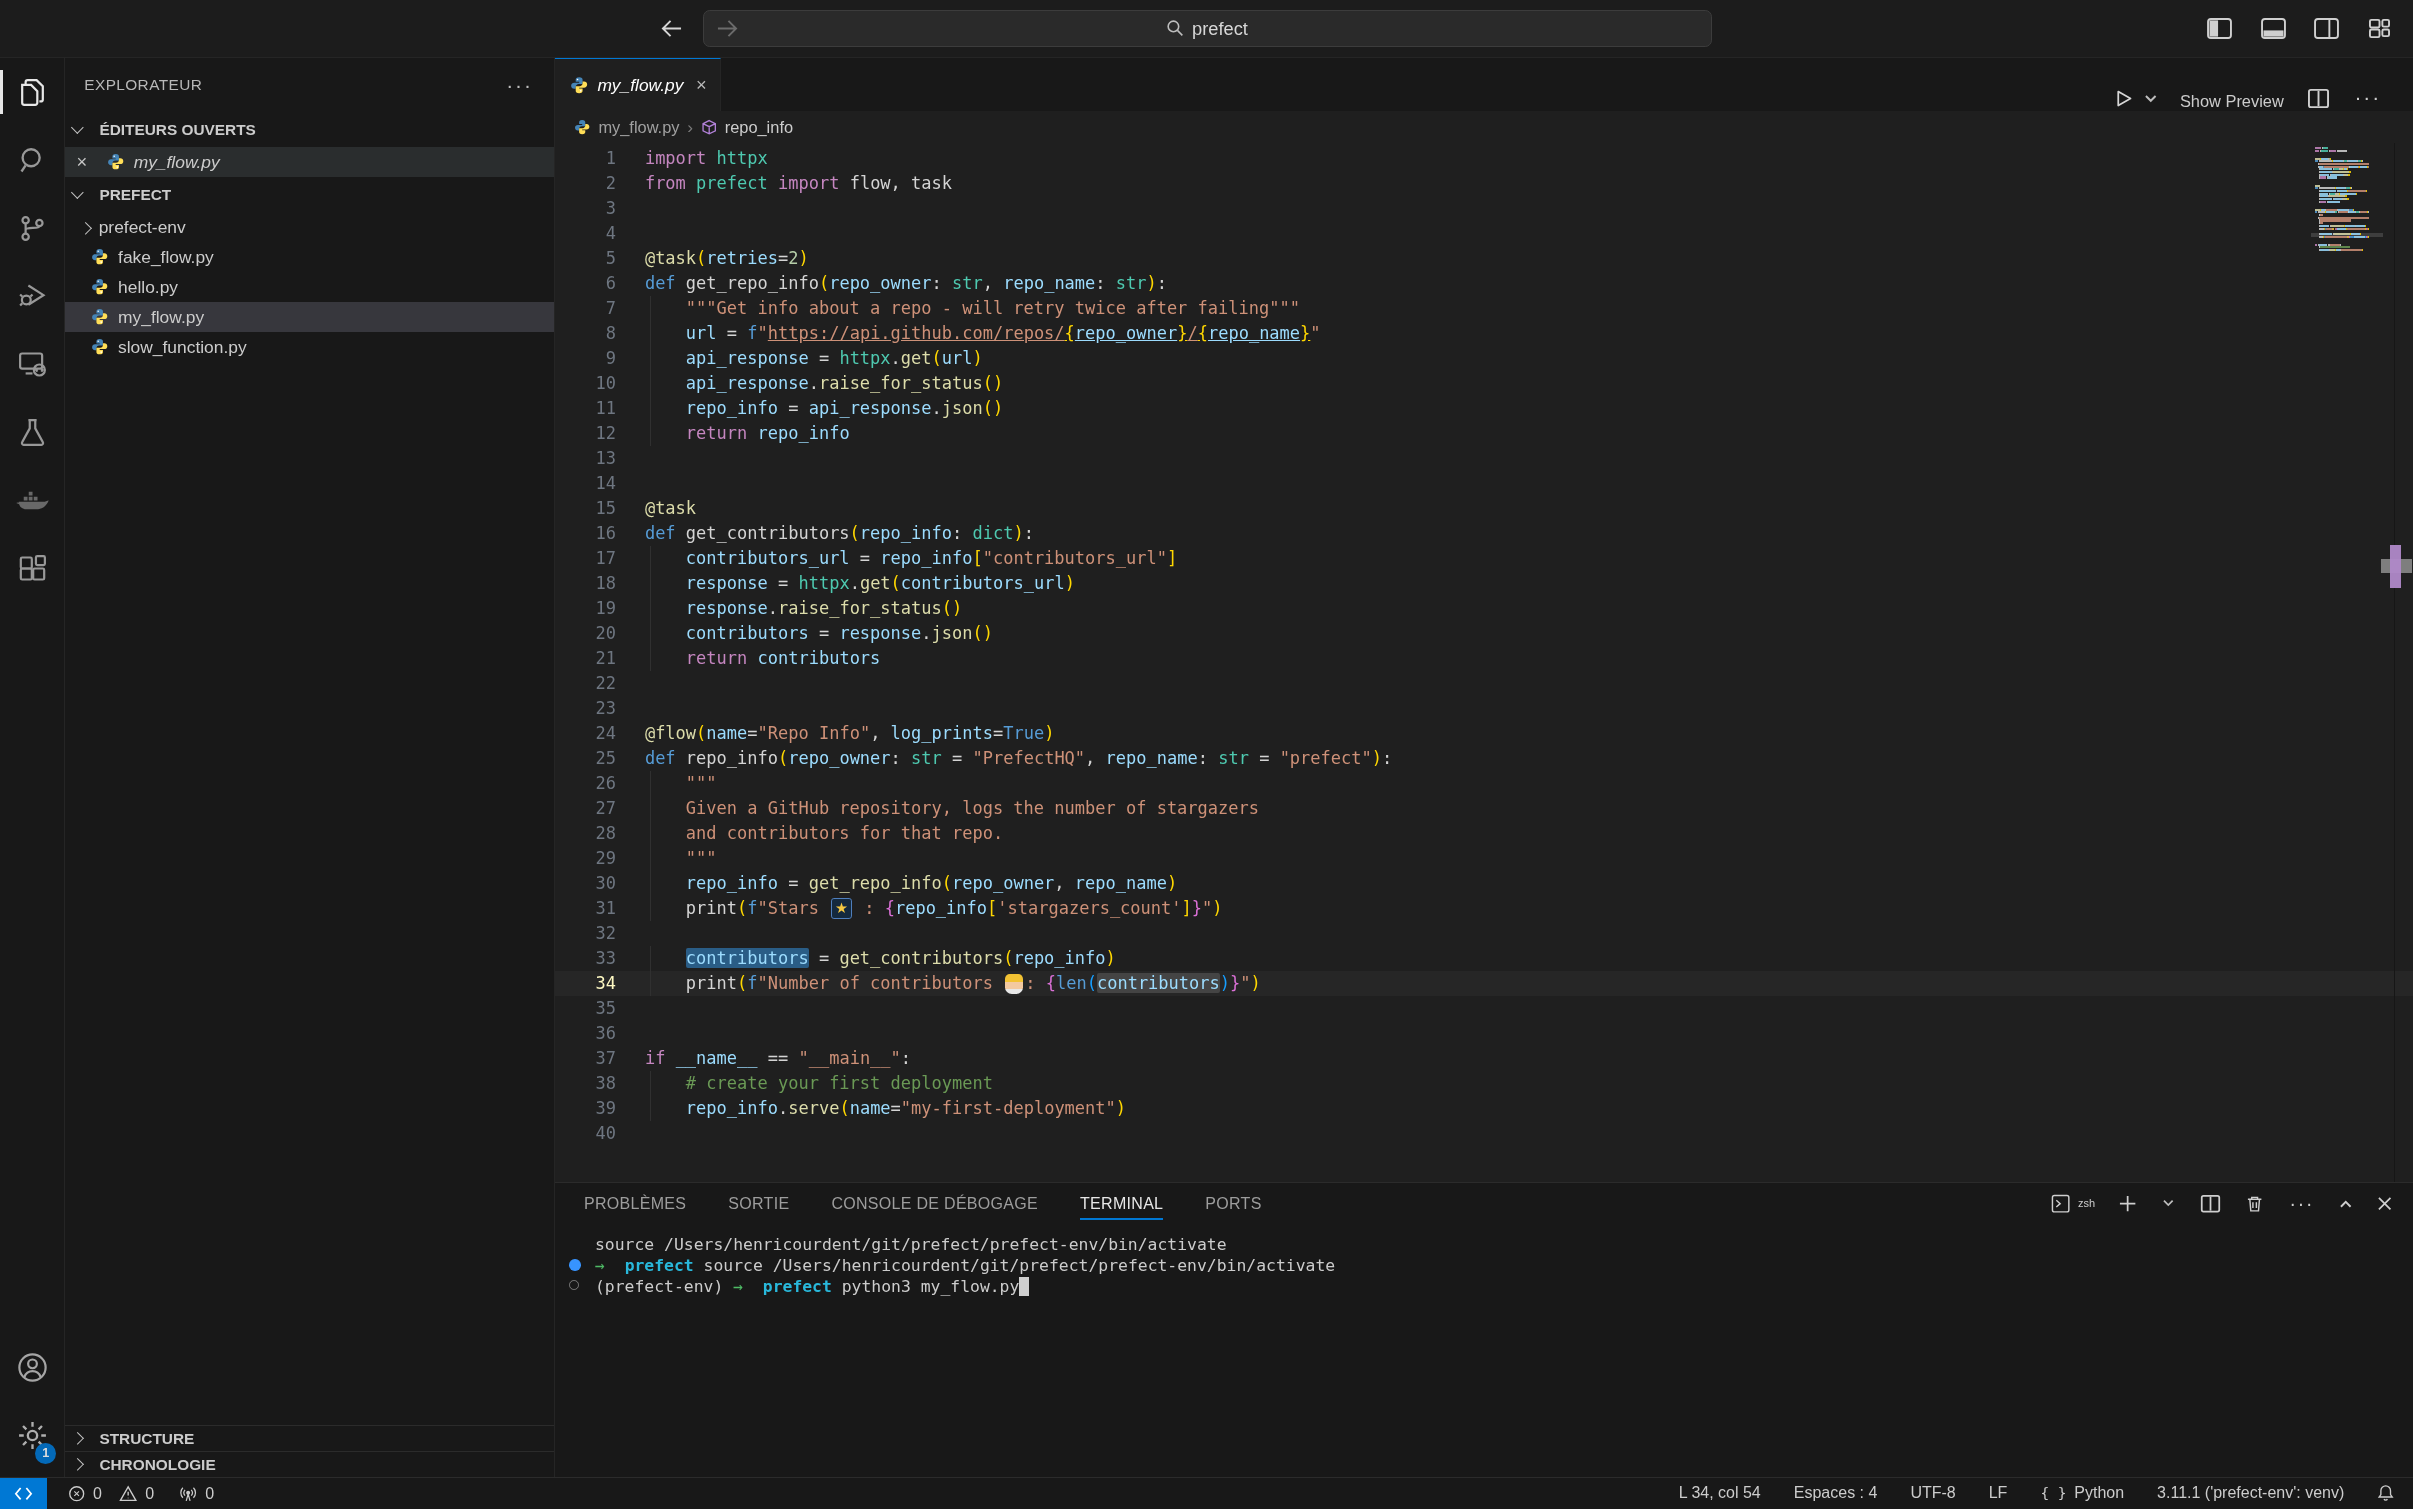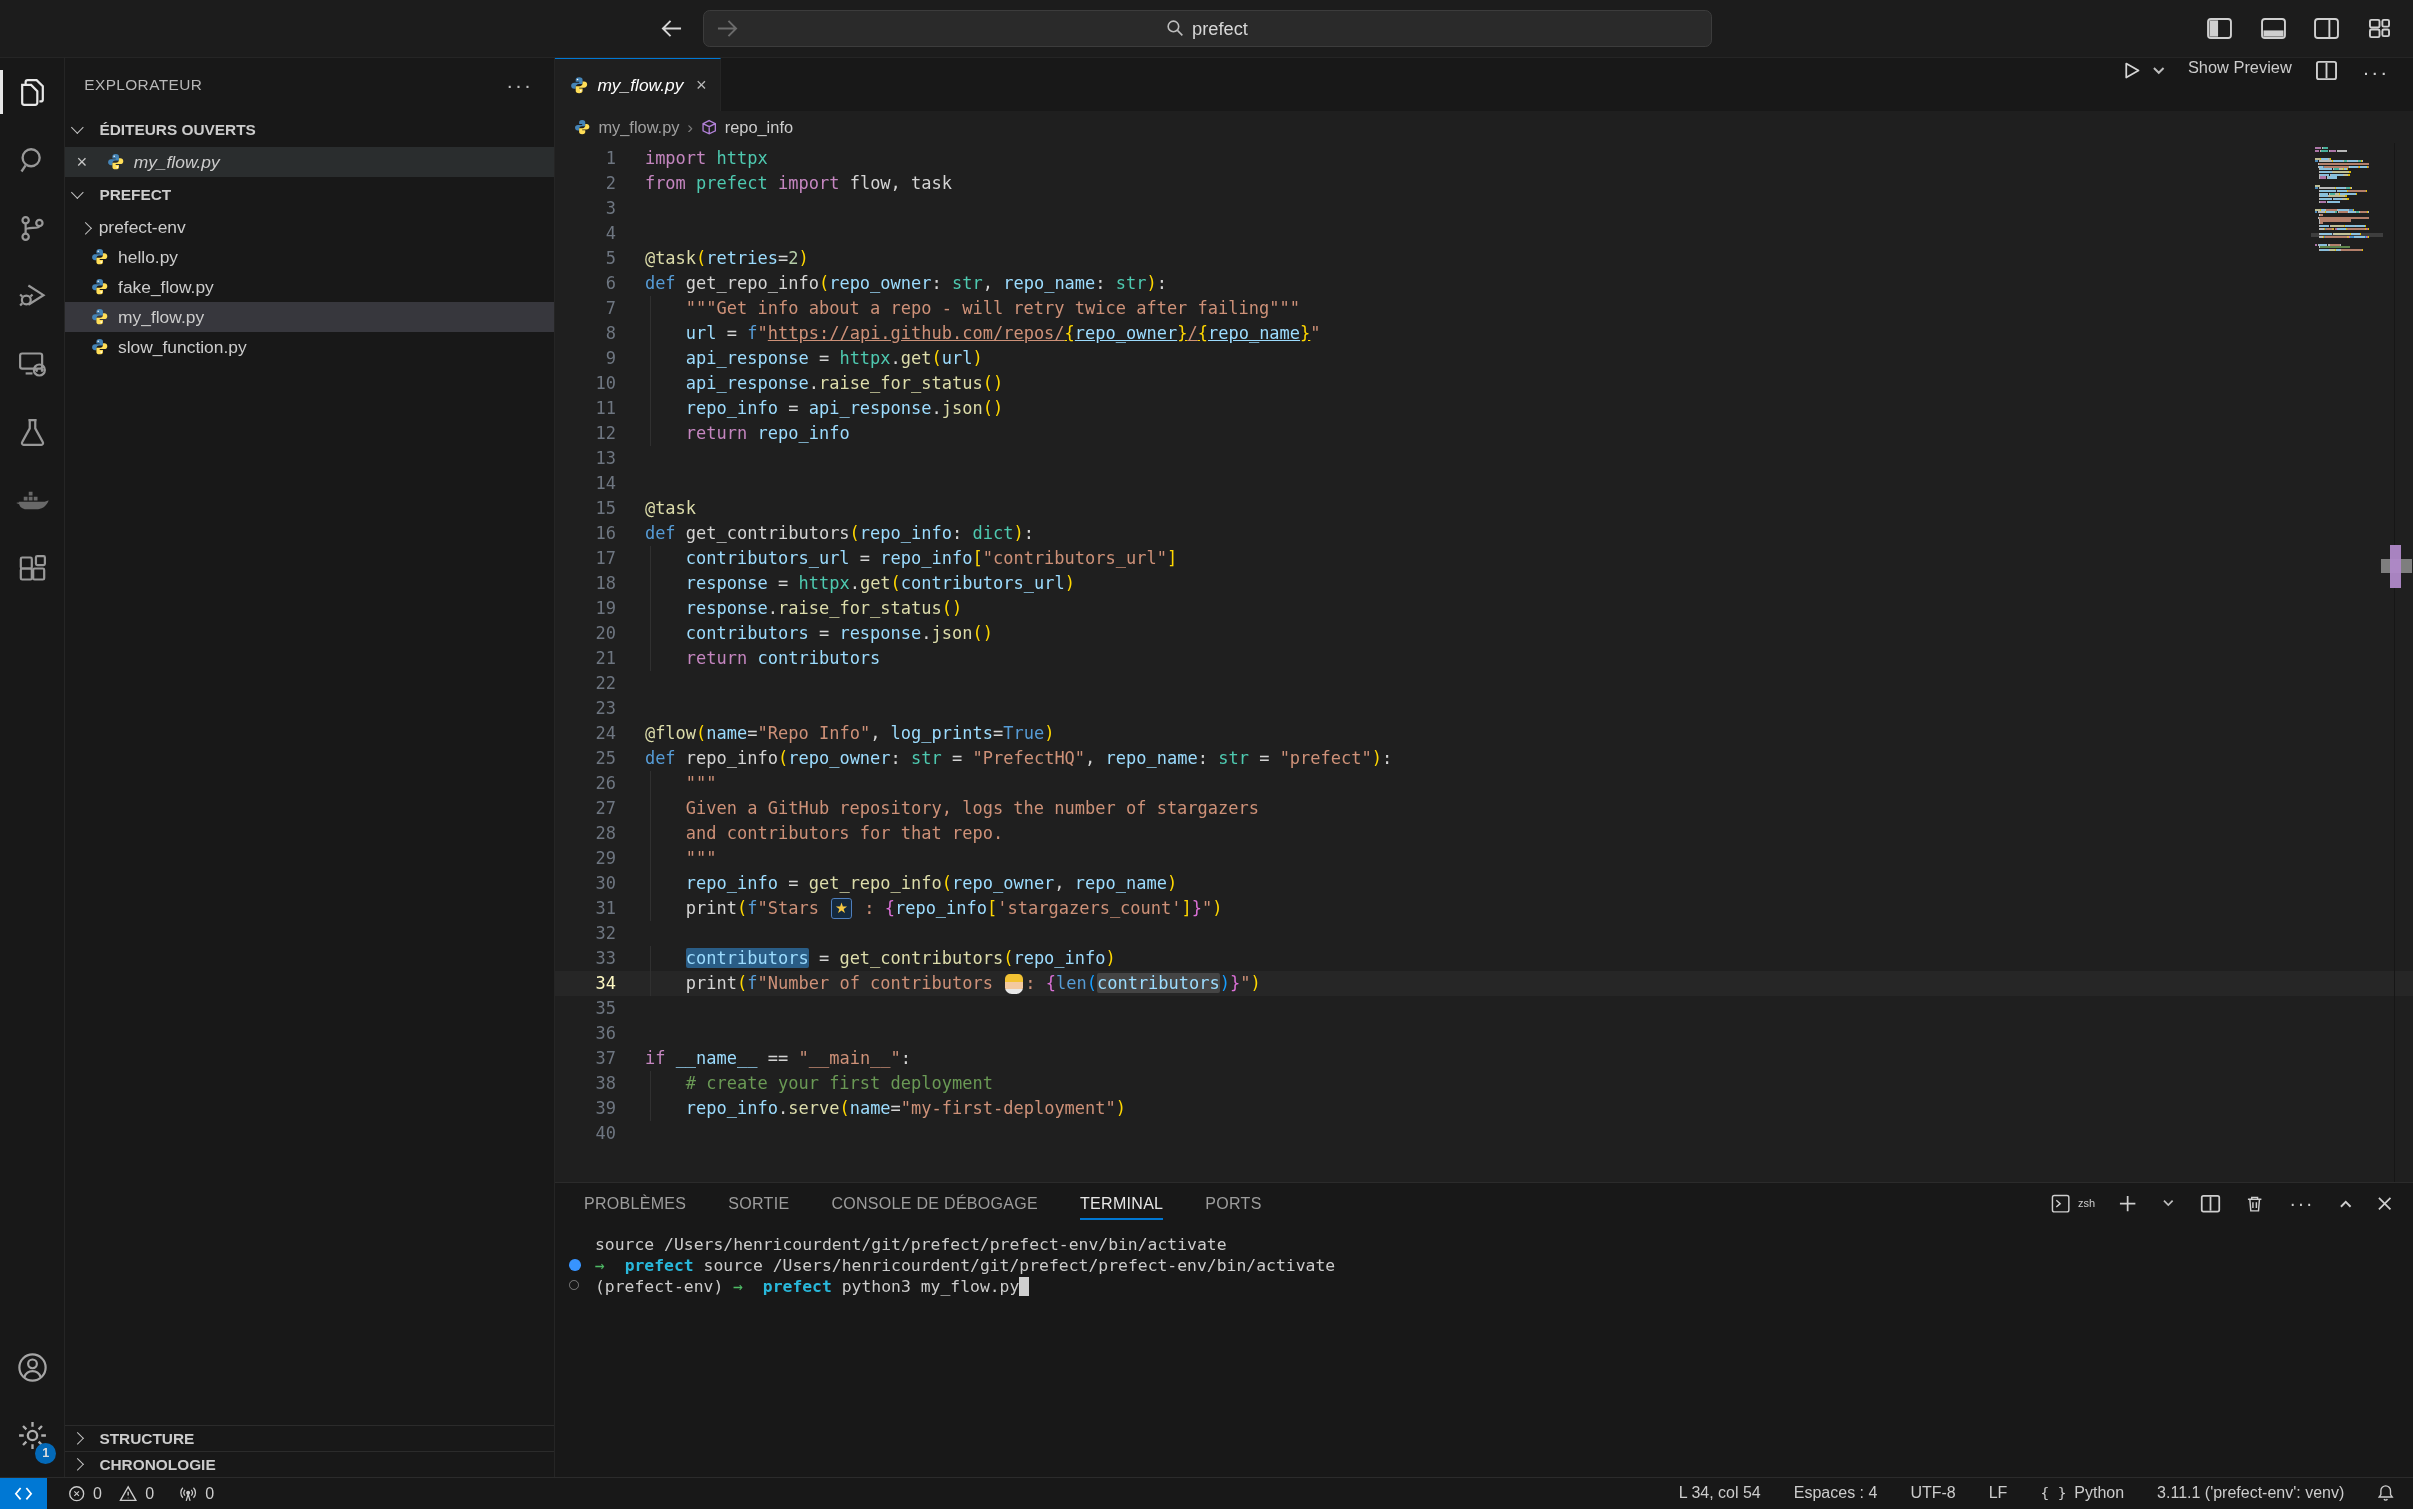--- a/index.html
+++ b/index.html
@@ -40,21 +40,21 @@
   .row .close-x { width:33px; text-align:center; color:#c6c6c6; font-size:18.3px;}
   .pyicon { width:18.3px; height:18.3px; flex:0 0 auto; }
   .sb-bottom { position:absolute; left:0; right:0; bottom:0; }
   .sb-bottom .sb-section { border-top:1px solid #2b2b2b; height:26px; }
   
   .editorcol { flex:1; display:flex; flex-direction:column; background:#1f1f1f; min-width:0;}
   .tabbar { height:53px; background:#181818; display:flex; align-items:stretch; position:relative; }
   .tab { width:166px; background:#1f1f1f; border-right:1px solid #252525; border-top:1.9px solid #0078d4; display:flex; align-items:center; gap:8.7px; padding:0 11.6px 0 15.4px; cursor:pointer;}
   .tab-label { color:#ffffff; font-style:italic; font-size:17.4px; }
   .tab .close-x { color:#b9b9b9; font-size:18.3px; margin-left:3.9px;}
-  .editor-actions { position:absolute; right:23px; top:0; height:53px; display:flex; align-items:flex-start; gap:21px; }
+  .editor-actions { position:absolute; right:31px; top:0; height:53px; display:flex; align-items:flex-end; gap:21px; }
   .show-preview { color:#cccccc; font-size:16.4px; cursor:pointer; }
   .breadcrumbs { height:32px; display:flex; align-items:center; gap:7.7px; padding:0 19.3px; color:#a0a0a0; font-size:16.4px; background:#1f1f1f;}
   .bc-sep { color:#7a7a7a; font-size:17.4px; }
   
   .code-area { position:relative; height:1039px; background:#1f1f1f; overflow:hidden;
     font-family:"DejaVu Sans Mono", monospace; font-size:17px; line-height:25px; }
   .code-lines { padding-top:2.9px; }
   .cl { display:flex; height:25px; white-space:pre; position:relative;}
   .cl.current { background:rgba(255,255,255,0.035); }
   .ln { width:87px; flex:0 0 auto; text-align:right; padding-right:26px; color:#6e7681; user-select:none;}
@@ -290,33 +290,33 @@
           <div class="row">
             <span style="width:17.4px;"></span>
             <span class="pyicon">
               <svg viewBox="0 0 16 16" width="17.4" height="17.4">
                 <path fill="#4584b6" d="M8 1C5.7 1 5 2 5 3.2 V5 h3 v0.8 H3.8 C2.2 5.8 1 6.8 1 8.5 c0 1.6 1.1 2.7 2.7 2.7 H5 V9.6 C5 8.2 6.1 7 7.6 7 H11 V3.2 C11 2 10.3 1 8 1 z"></path>
                 <path fill="#ffde57" d="M8 15 c2.3 0 3-1 3-2.2 V11 H8 v-0.8 h4.2 c1.6 0 2.8-1 2.8-2.7 0-1.6-1.1-2.7-2.7-2.7 H11 v1.6 C11 7.8 9.9 9 8.4 9 H5 v3.8 C5 14 5.7 15 8 15 z"></path>
                 <circle fill="#fff" cx="6.6" cy="3" r="0.7"></circle>
                 <circle fill="#fff" cx="9.4" cy="13" r="0.7"></circle>
               </svg>
             </span>
-            <span>hello.py</span>
+            <span>fake_flow.py</span>
           </div>
           <div class="row">
             <span style="width:17.4px;"></span>
             <span class="pyicon">
               <svg viewBox="0 0 16 16" width="17.4" height="17.4">
                 <path fill="#4584b6" d="M8 1C5.7 1 5 2 5 3.2 V5 h3 v0.8 H3.8 C2.2 5.8 1 6.8 1 8.5 c0 1.6 1.1 2.7 2.7 2.7 H5 V9.6 C5 8.2 6.1 7 7.6 7 H11 V3.2 C11 2 10.3 1 8 1 z"></path>
                 <path fill="#ffde57" d="M8 15 c2.3 0 3-1 3-2.2 V11 H8 v-0.8 h4.2 c1.6 0 2.8-1 2.8-2.7 0-1.6-1.1-2.7-2.7-2.7 H11 v1.6 C11 7.8 9.9 9 8.4 9 H5 v3.8 C5 14 5.7 15 8 15 z"></path>
                 <circle fill="#fff" cx="6.6" cy="3" r="0.7"></circle>
                 <circle fill="#fff" cx="9.4" cy="13" r="0.7"></circle>
               </svg>
             </span>
-            <span>fake_flow.py</span>
+            <span>hello.py</span>
           </div>
           <div class="row selected">
             <span style="width:17.4px;"></span>
             <span class="pyicon">
               <svg viewBox="0 0 16 16" width="17.4" height="17.4">
                 <path fill="#4584b6" d="M8 1C5.7 1 5 2 5 3.2 V5 h3 v0.8 H3.8 C2.2 5.8 1 6.8 1 8.5 c0 1.6 1.1 2.7 2.7 2.7 H5 V9.6 C5 8.2 6.1 7 7.6 7 H11 V3.2 C11 2 10.3 1 8 1 z"></path>
                 <path fill="#ffde57" d="M8 15 c2.3 0 3-1 3-2.2 V11 H8 v-0.8 h4.2 c1.6 0 2.8-1 2.8-2.7 0-1.6-1.1-2.7-2.7-2.7 H11 v1.6 C11 7.8 9.9 9 8.4 9 H5 v3.8 C5 14 5.7 15 8 15 z"></path>
                 <circle fill="#fff" cx="6.6" cy="3" r="0.7"></circle>
                 <circle fill="#fff" cx="9.4" cy="13" r="0.7"></circle>
               </svg>

